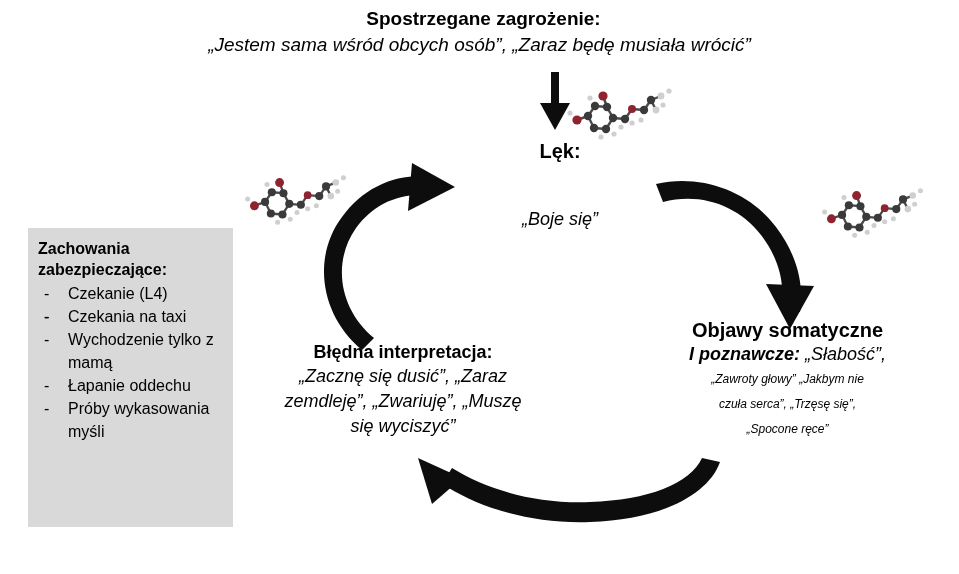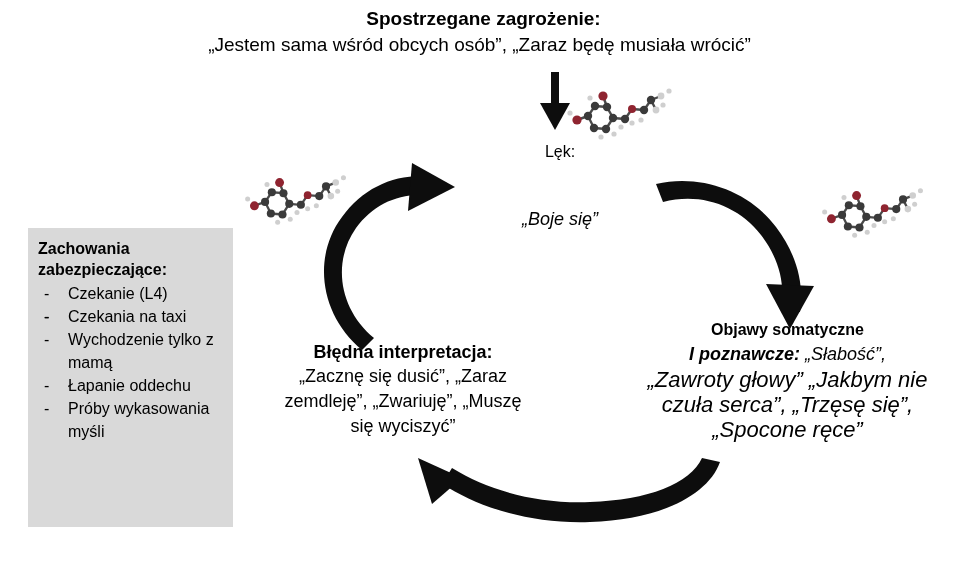--- a/index.html
+++ b/index.html
@@ -7,36 +7,36 @@
     width:959px;height:574px;position:relative;overflow:hidden;
     font-family:"Liberation Sans","DejaVu Sans",sans-serif;
     color:#000000;
   }
   .abs{position:absolute;}
   .ctr{text-align:center;}
 
   
   #perceived-threat{left:0;top:6px;width:959px;}
   #perceived-threat .t{font-size:19px;font-weight:bold;line-height:26px;padding-left:8px;}
-  #perceived-threat .s{font-size:19px;line-height:26px;}
+  #perceived-threat .s{font-size:19px;font-style:italic;line-height:26px;}
 
   
   #fear-node{left:430px;top:139px;width:260px;}
-  #fear-node .t{font-size:16px;font-weight:normal;line-height:25px;}
+  #fear-node .t{font-size:20px;font-weight:bold;line-height:25px;}
   #fear-node .s{font-size:18px;font-style:italic;line-height:26px;margin-top:42px;}
 
   
   #misinterpretation-node{left:248px;top:340px;width:310px;}
   #misinterpretation-node .t{font-size:18px;font-weight:bold;line-height:24px;}
-  #misinterpretation-node .s{font-size:18px;line-height:25px;}
+  #misinterpretation-node .s{font-size:18px;font-style:italic;line-height:25px;}
 
   
   #somatic-node{left:616px;top:318px;width:343px;}
-  #somatic-node .t{font-size:16px;font-weight:bold;line-height:24px;}
-  #somatic-node .s{font-size:22px;font-style:italic;line-height:25px;}
+  #somatic-node .t{font-size:20px;font-weight:bold;line-height:24px;}
+  #somatic-node .s{font-size:12px;font-style:italic;line-height:25px;}
   #somatic-node .mix{font-size:18px;line-height:25px;}
   #somatic-node .mix b{font-weight:bold;font-style:italic;}
   #somatic-node .mix i{font-style:italic;}
 
   
   #safety-box{
     left:28px;top:228px;width:205px;height:299px;
     background:#d9d9d9;box-sizing:border-box;padding:10px 0 0 10px;
   }
   #safety-box .hd{font-size:16px;font-weight:bold;line-height:21px;}

